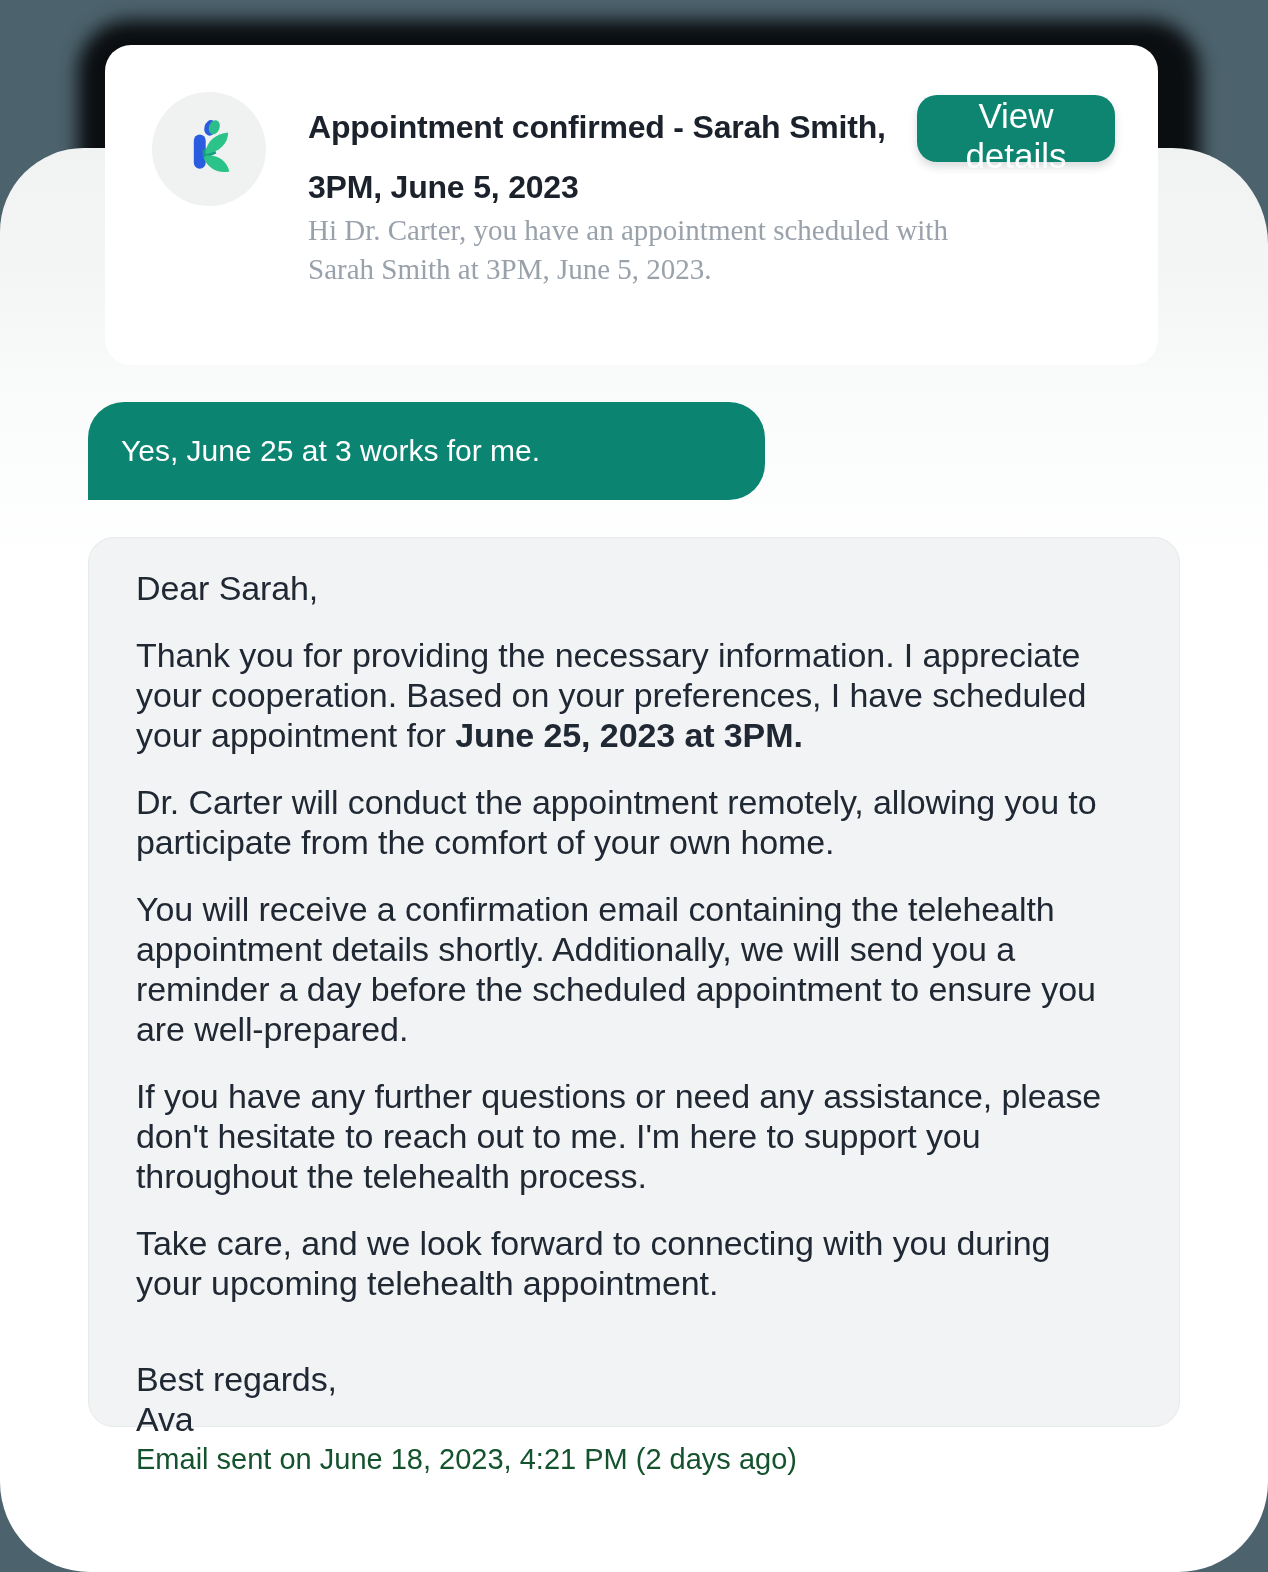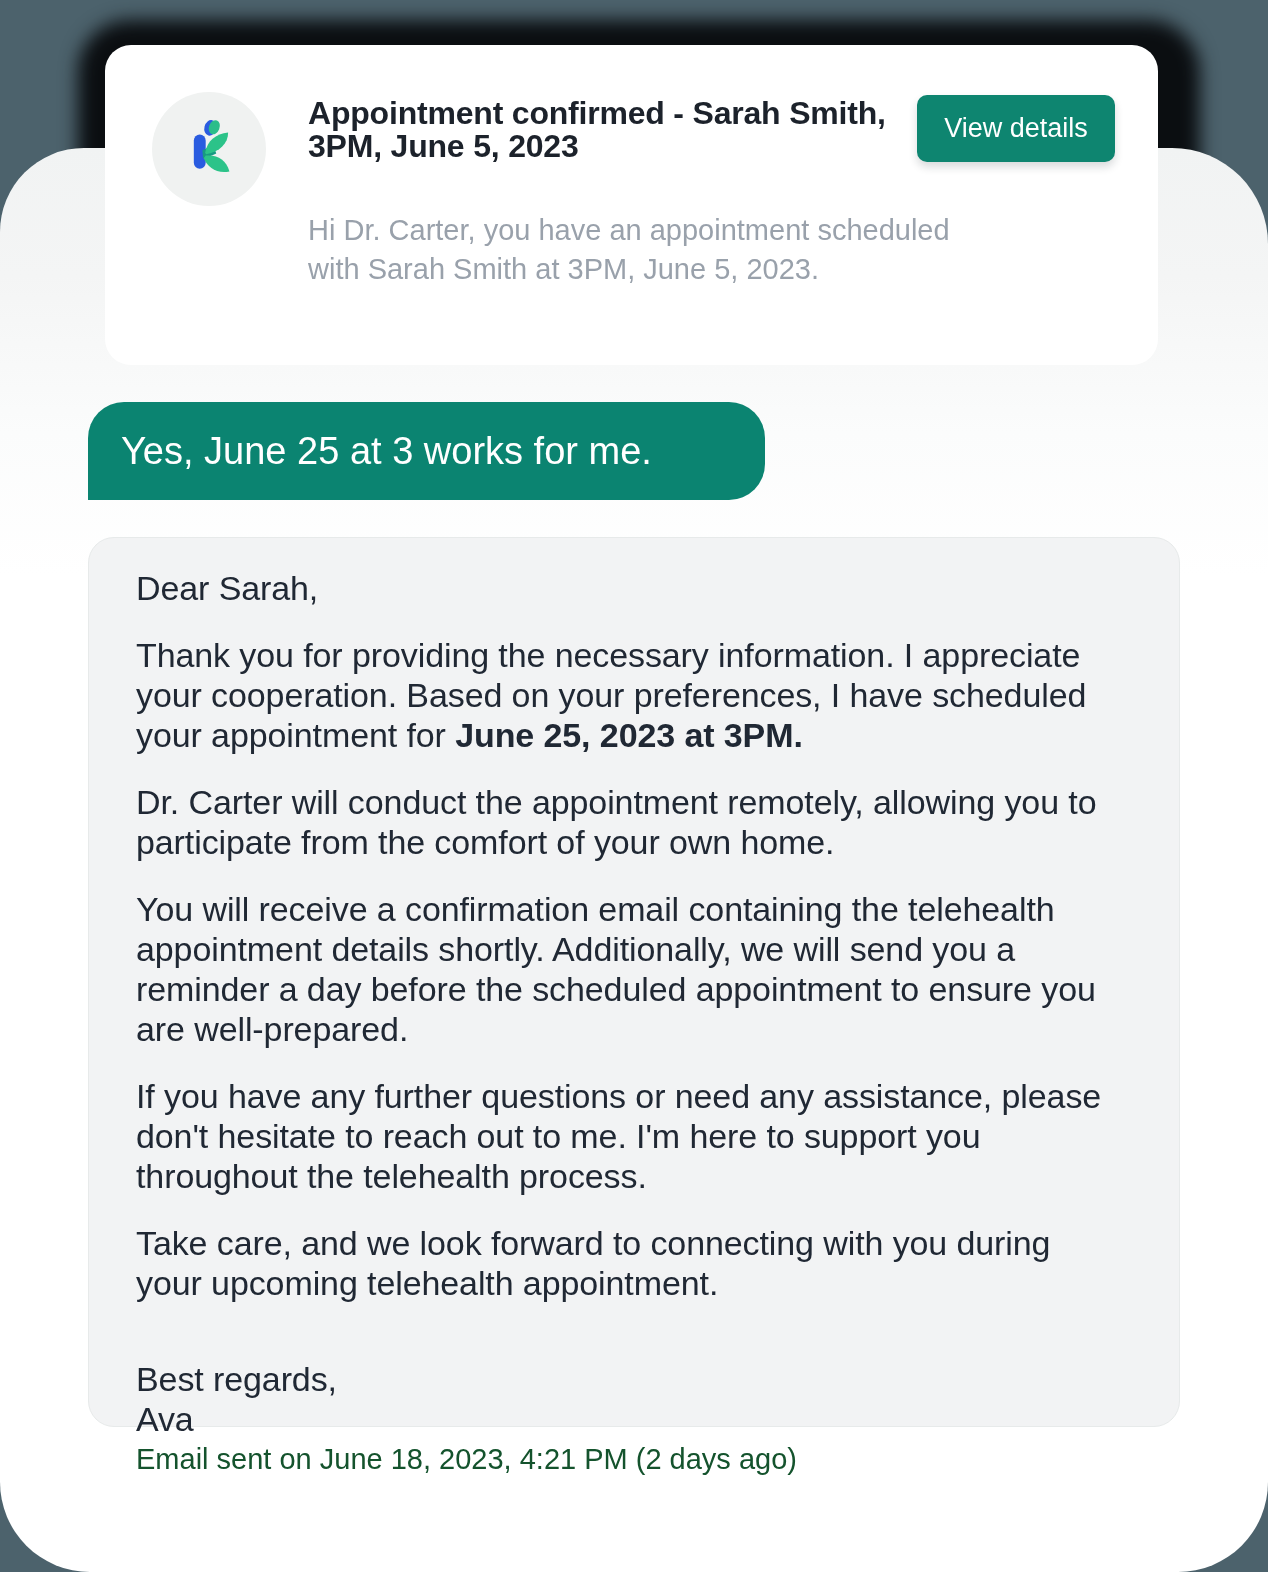--- a/index.html
+++ b/index.html
@@ -26,38 +26,38 @@
   .notif-card{
     position:absolute;left:105px;top:45px;width:1053px;height:320px;
     background:#ffffff;border-radius:26px;z-index:3;
   }
   .logo-circle{
     position:absolute;left:47px;top:47px;width:114px;height:114px;border-radius:50%;
     background:#f0f2f1;display:flex;align-items:center;justify-content:center;
   }
   .notif-title{
     position:absolute;left:203px;top:52px;width:584px;
-    font-size:32px;line-height:33px;font-weight:600;color:#1c222b;letter-spacing:-0.2px;
+    font-size:32px;line-height:60px;font-weight:600;color:#1c222b;letter-spacing:-0.2px;
   }
   .notif-body{
     position:absolute;left:203px;top:166px;width:680px;
-    font-size:29px;line-height:39px;font-weight:400;color:#99a1ab;
+    font-size:29px;line-height:39px;font-weight:400;color:#99a1ab;font-family:Liberation Serif, serif;
   }
   .view-details-btn{
     position:absolute;left:812px;top:50px;width:198px;height:67px;
-    background:#0e8570;color:#ffffff;border:none;border-radius:10px;
-    font-family:inherit;font-size:27px;font-weight:500;cursor:pointer;
+    background:#0e8570;color:#ffffff;border:none;border-radius:20px;
+    font-family:inherit;font-size:35px;font-weight:500;cursor:pointer;
     box-shadow:0 5px 9px rgba(18,28,38,0.16);
   }
   
   .chat-bubble{
     position:absolute;left:88px;top:402px;width:677px;height:98px;
     background:#0b8471;border-radius:36px 36px 36px 0;
     display:flex;align-items:center;padding-left:33px;box-sizing:border-box;
-    color:#ffffff;font-size:38px;z-index:3;
+    color:#ffffff;font-size:30px;z-index:3;
   }
   
   .email-card{
     position:absolute;left:88px;top:537px;width:1092px;height:890px;box-sizing:border-box;
     background:#f2f3f4;border:1px solid #e7eaea;border-radius:26px;
     padding:30px 62px 0 47px;z-index:3;
     font-size:34px;line-height:40px;color:#202834;letter-spacing:-0.1px;
   }
   .email-card p{margin:0 0 27px 0;}
   .email-card .sig-block{margin-top:56px;}

